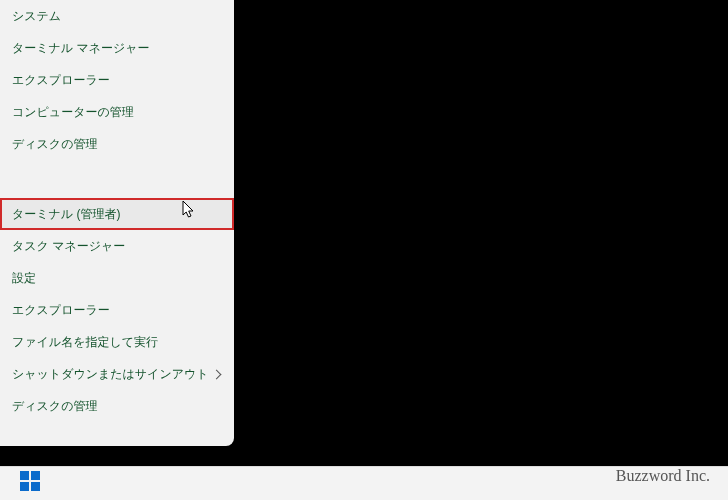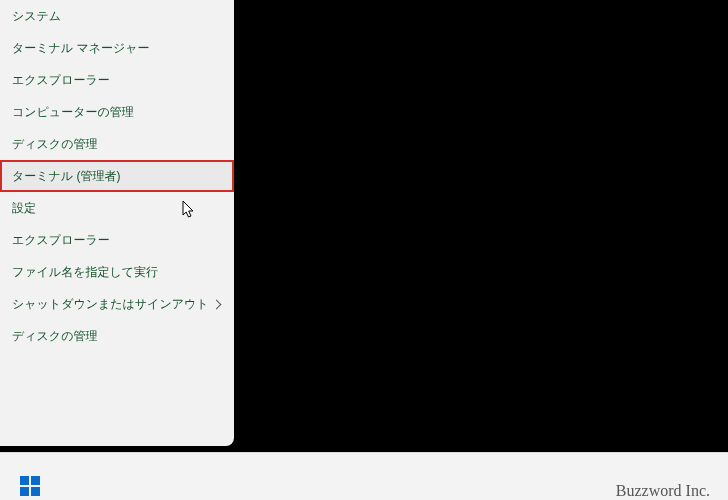--- a/index.html
+++ b/index.html
@@ -31,34 +31,35 @@
     width: 6px; height: 6px;
     border-top: 1.3px solid #555;
     border-right: 1.3px solid #555;
     transform: rotate(45deg);
     margin-right: 2px;
   }
   .menu li.highlighted {
     background: #e9e9e9;
     outline: 2px solid #d02a2a;
     outline-offset: -2px;
+    margin-top: 38px;
   }
   .cursor {
     position: absolute;
     left: 182px; top: 200px;
     pointer-events: none;
   }
   .taskbar {
     position: absolute;
     left: 0; bottom: 0;
-    width: 728px; height: 48px;
+    width: 728px; height: 34px;
     background: #f3f3f3;
     border-top: 1px solid #dcdcdc;
     display: flex;
-    align-items: flex-end;
+    align-items: flex-start;
     justify-content: space-between;
     padding: 0 18px 0 16px;
   }
   .start-btn {
     width: 28px; height: 28px;
     display: flex; align-items: center; justify-content: center;
     border-radius: 4px;
   }
   .win-logo {
     width: 20px; height: 20px;
@@ -93,20 +94,23 @@
         <li>
           <span>コンピューターの管理</span>
         </li>
         <li>
           <span>ディスクの管理</span>
         </li>
         <li class="highlighted">
           <span>ターミナル (管理者)</span>
         </li>
         <li>
+          <span>タスク マネージャー</span>
+        </li>
+        <li>
           <span>設定</span>
         </li>
         <li>
           <span>エクスプローラー</span>
         </li>
         <li>
           <span>ファイル名を指定して実行</span>
         </li>
         <li class="has-sub">
           <span>シャットダウンまたはサインアウト</span>

